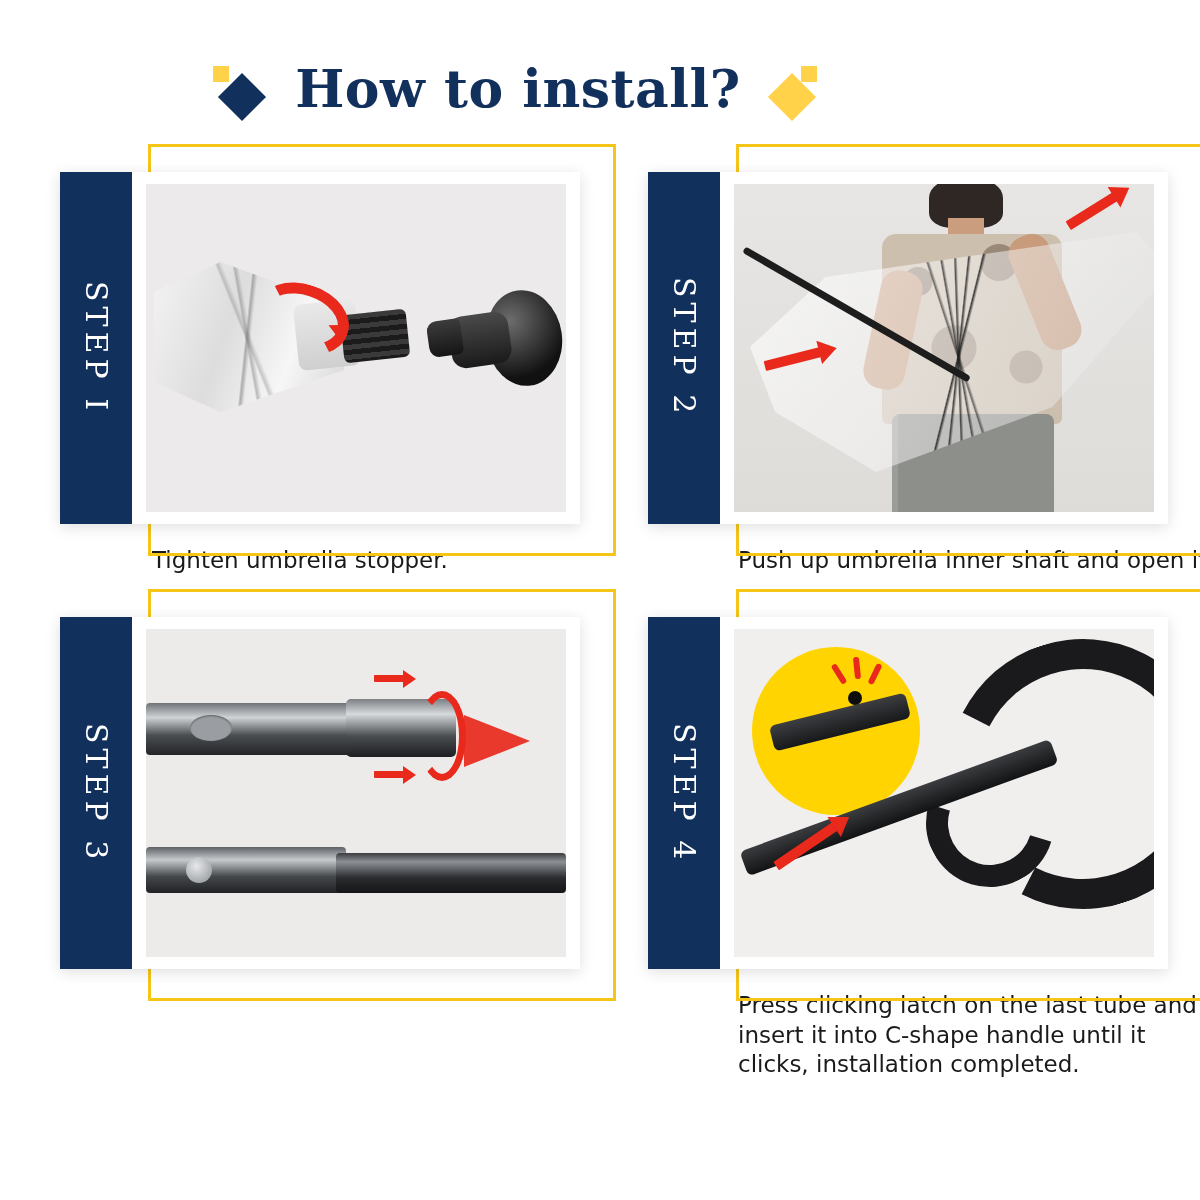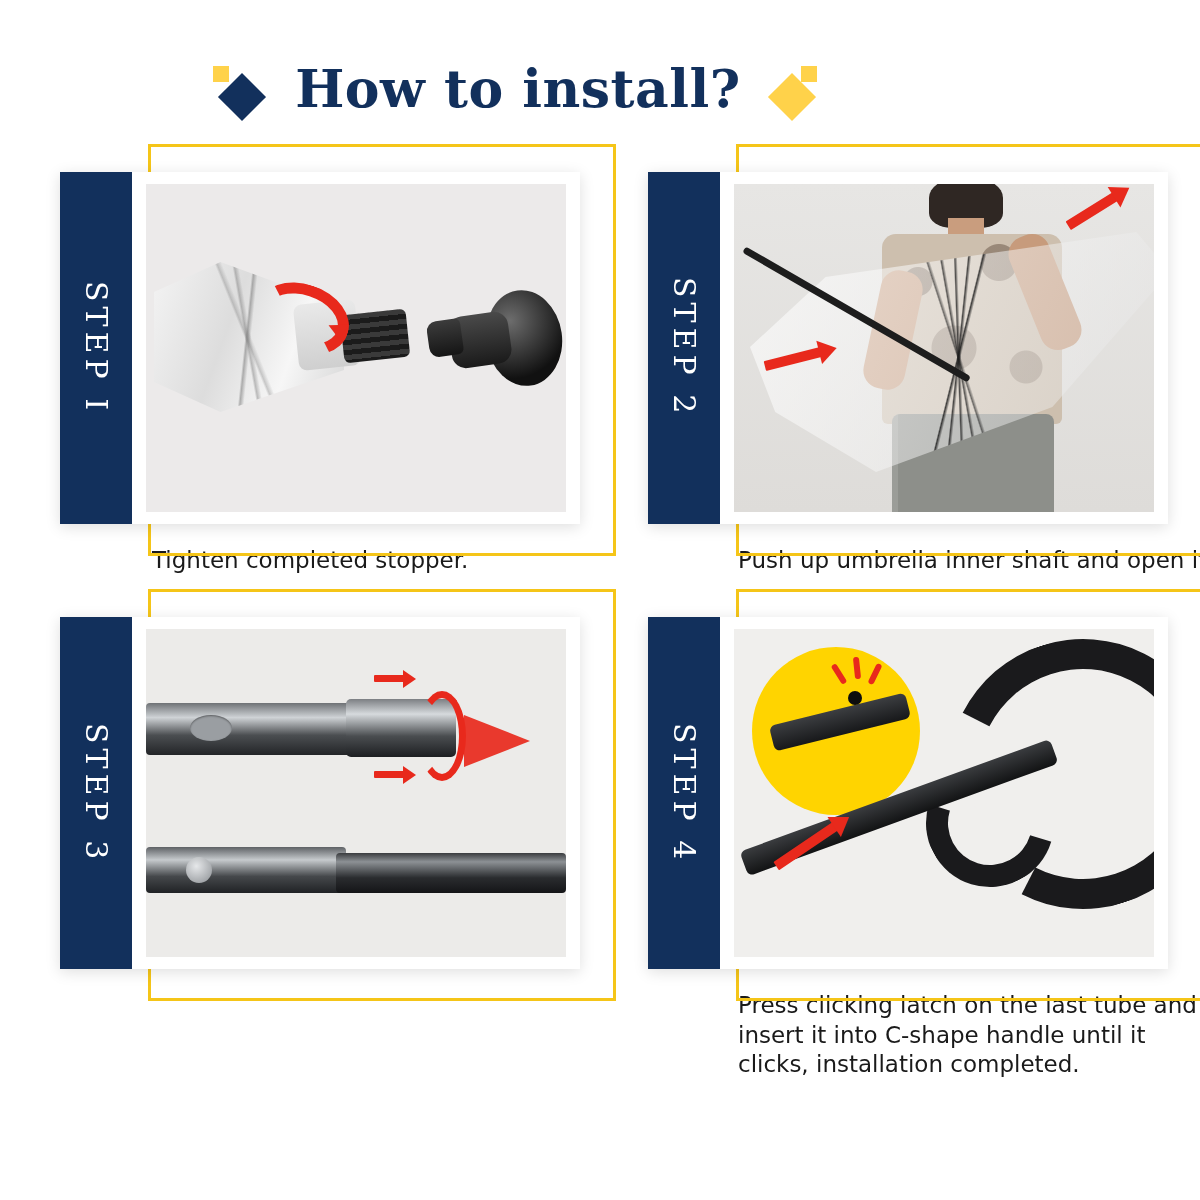--- a/index.html
+++ b/index.html
@@ -477,21 +477,21 @@
           <span class="s1-collar"></span>
           <span class="s1-screw"></span>
           <span class="s1-knob">
             <span class="cap"></span>
             <span class="neck"></span>
             <span class="tip"></span>
           </span>
           <span class="s1-arrow"></span>
         </div>
       </div>
-      <div class="caption">Tighten completed stopper.</div>
+      <div class="caption">Tighten umbrella stopper.</div>
     </div>
 
     <div class="step step-2">
       <div class="bracket">
         <span class="bracket-notch-top"></span>
         <span class="bracket-notch-bottom"></span>
       </div>
       <div class="card">
         <div class="step-label">
           <span>STEP 2</span>

